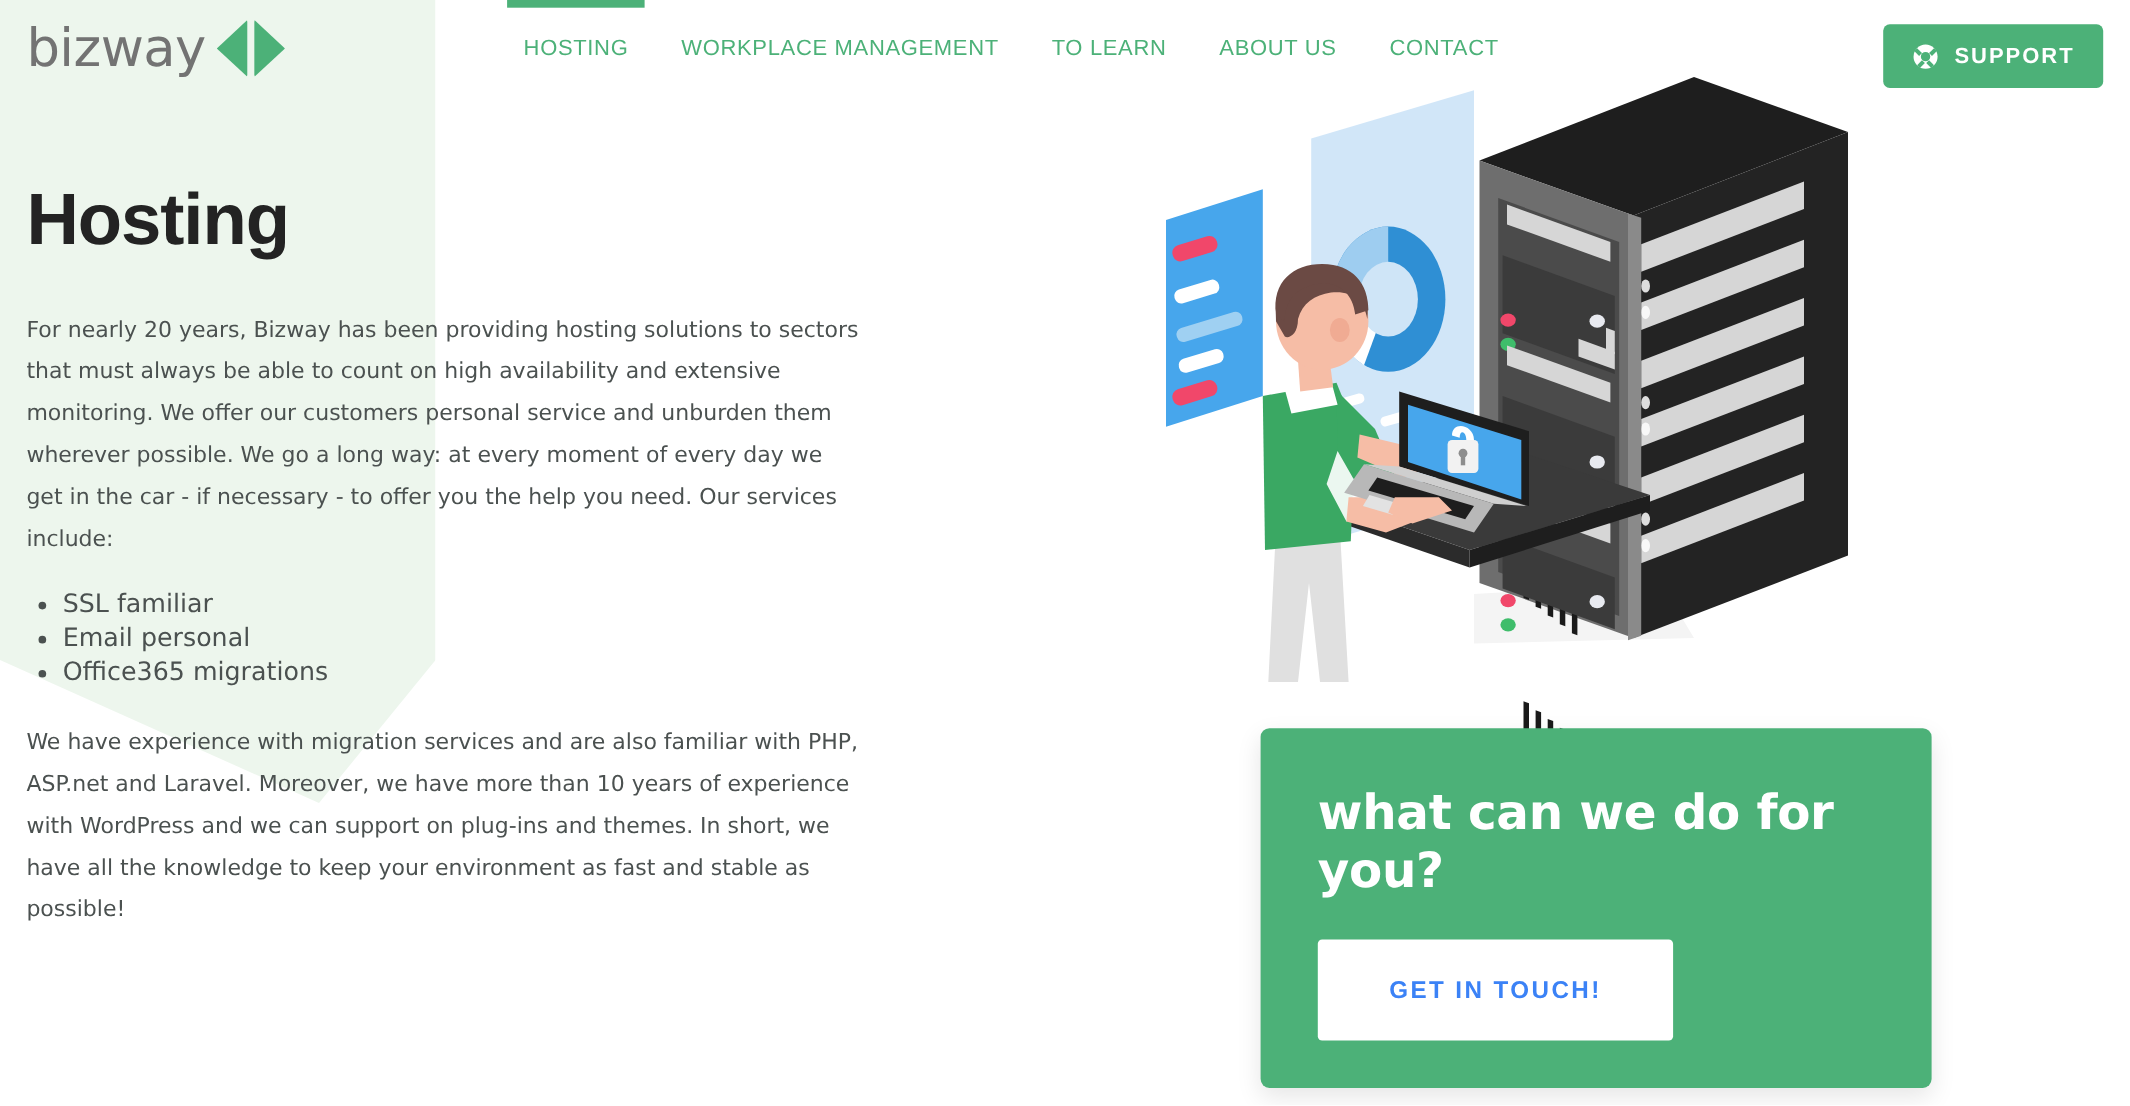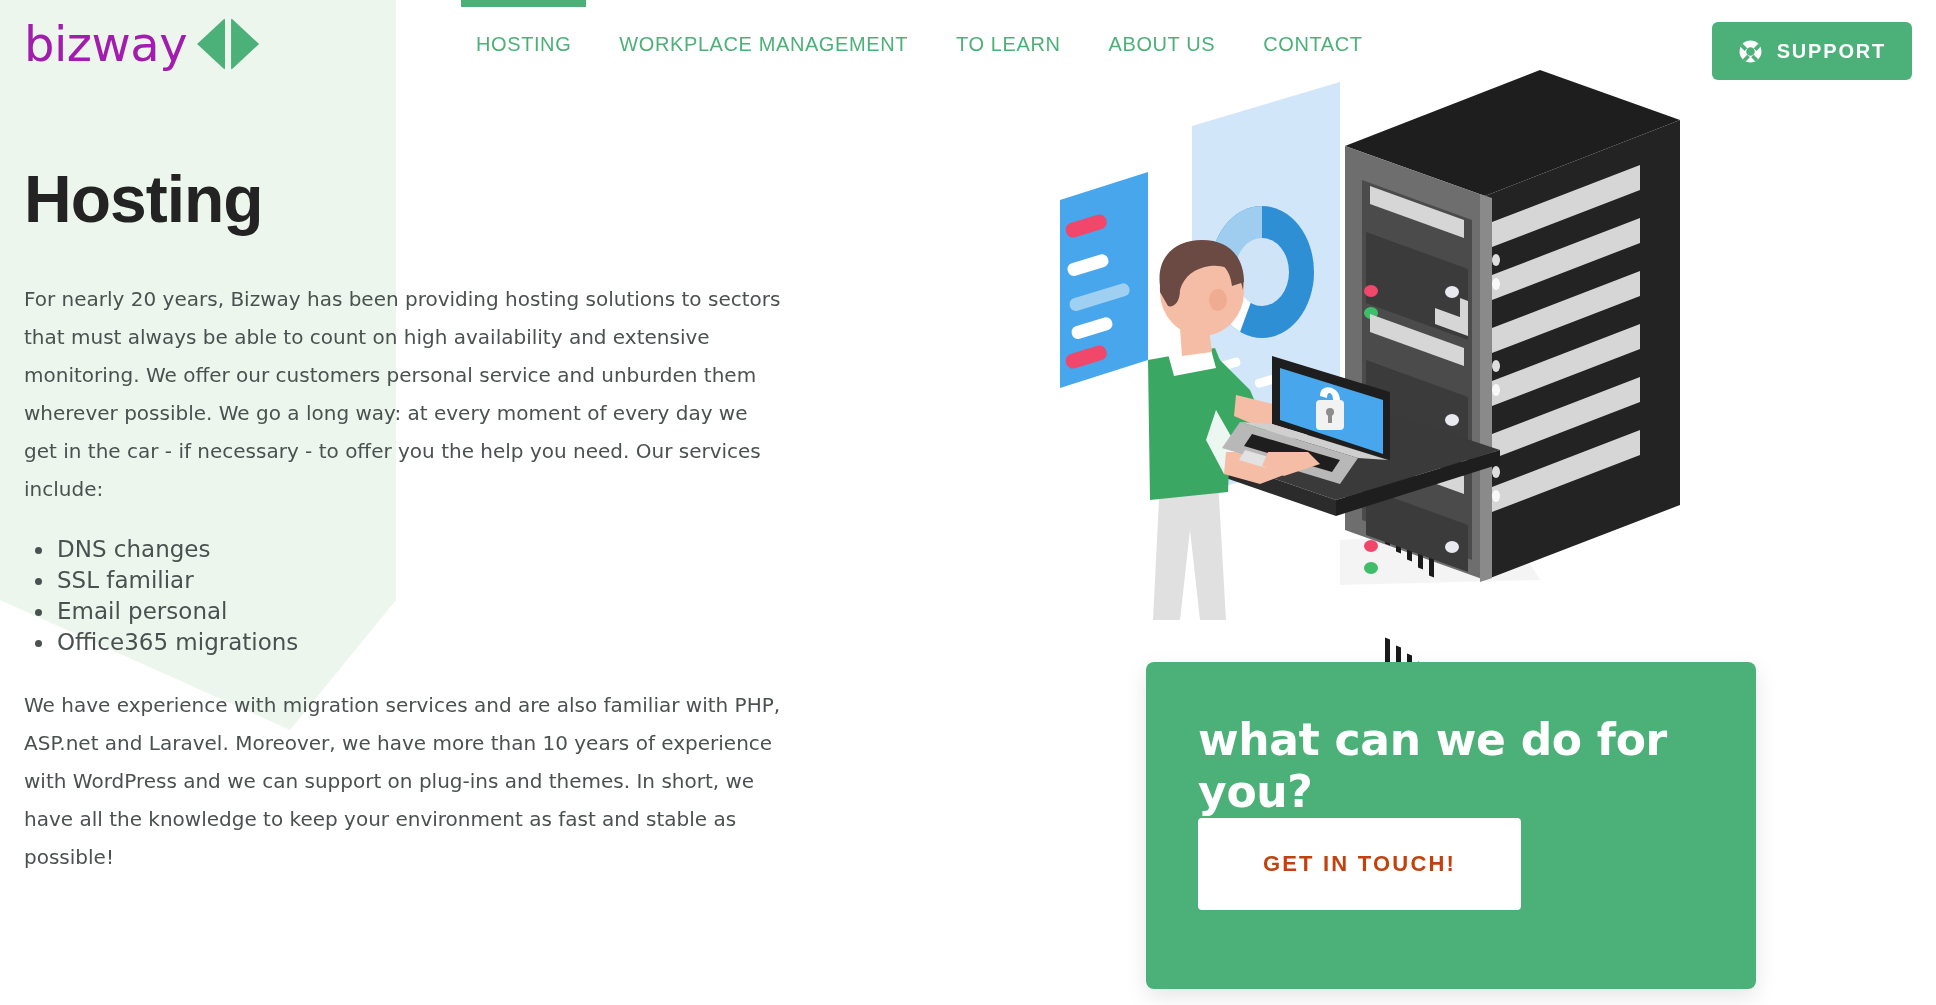--- a/index.html
+++ b/index.html
@@ -45,21 +45,21 @@
     top: 14px;
     display: flex;
     align-items: center;
     gap: 10px;
     height: 60px;
   }
   .logo-text {
     font-family: "DejaVu Sans", sans-serif;
     font-size: 48px;
     font-weight: 400;
-    color: #a21caf;
+    color: #737373;
     letter-spacing: -0.5px;
     line-height: 1;
   }
   .logo-marks { display: flex; align-items: center; gap: 6px; }
   .logo-tri-left {
     width: 28px; height: 52px;
     background: #4cb178;
     clip-path: polygon(100% 0, 100% 100%, 0 50%);
     border-radius: 2px;
   }
@@ -198,31 +198,32 @@
     z-index: 10;
     padding: 52px 52px 0 52px;
   }
   .cta-title {
     font-family: "DejaVu Sans", sans-serif;
     font-size: 44px;
     font-weight: bold;
     color: #ffffff;
     line-height: 52px;
     letter-spacing: -0.3px;
+    margin-bottom: 36px;
   }
   .cta-btn {
     display: inline-flex;
     align-items: center;
     justify-content: center;
     width: 323px;
     height: 92px;
     background: #ffffff;
     border: none;
     border-radius: 4px;
-    color: #c2410c;
+    color: #3b82f6;
     font-size: 22px;
     font-weight: bold;
     letter-spacing: 2.2px;
     cursor: pointer;
     font-family: "Liberation Sans", sans-serif;
   }
 </style>
 </head>
 <body>
 
@@ -262,21 +263,20 @@
       <span>SUPPORT</span>
     </button>
   </div>
 
   <div class="content">
     <h1 class="page-title">Hosting</h1>
 
     <p class="body-text para">For nearly 20 years, Bizway has been providing hosting solutions to sectors that must always be able to count on high availability and extensive monitoring. We offer our customers personal service and unburden them wherever possible. We go a long way: at every moment of every day we get in the car - if necessary - to offer you the help you need. Our services include:</p>
 
     <ul class="service-list">
-      <li>DNS changes</li>
       <li>SSL familiar</li>
       <li>Email personal</li>
       <li>Office365 migrations</li>
     </ul>
 
     <p class="body-text">We have experience with migration services and are also familiar with PHP, ASP.net and Laravel. Moreover, we have more than 10 years of experience with WordPress and we can support on plug-ins and themes. In short, we have all the knowledge to keep your environment as fast and stable as possible!</p>
   </div>
 
   <div class="illustration">
     <svg width="640" height="620" viewBox="0 0 640 620">

